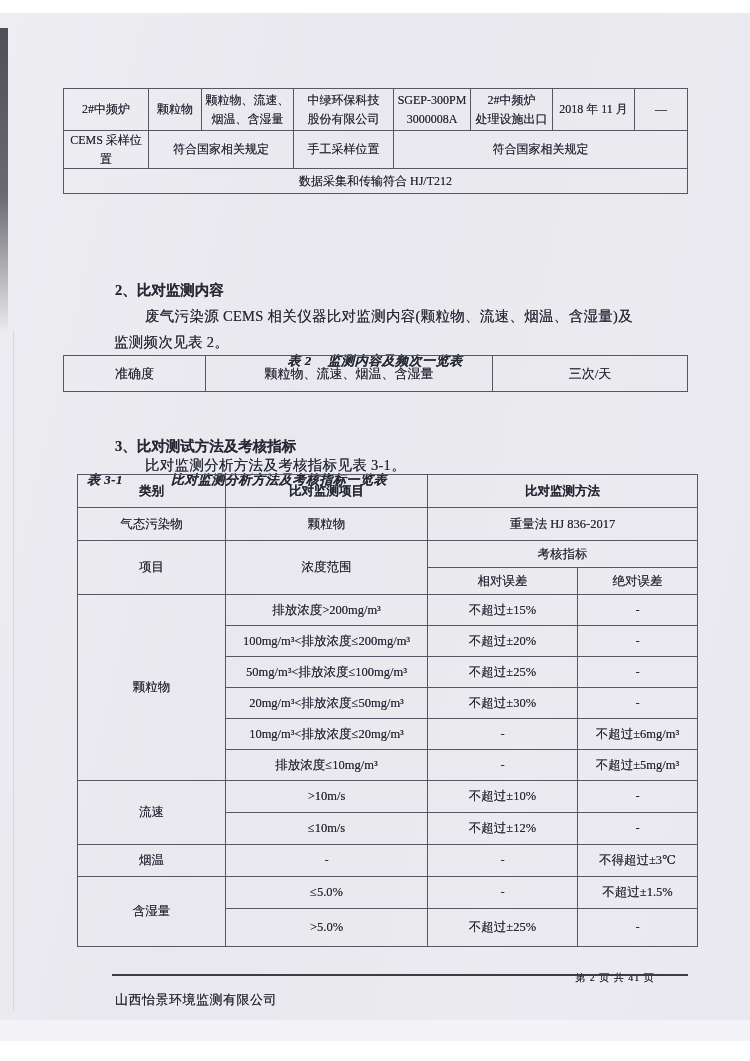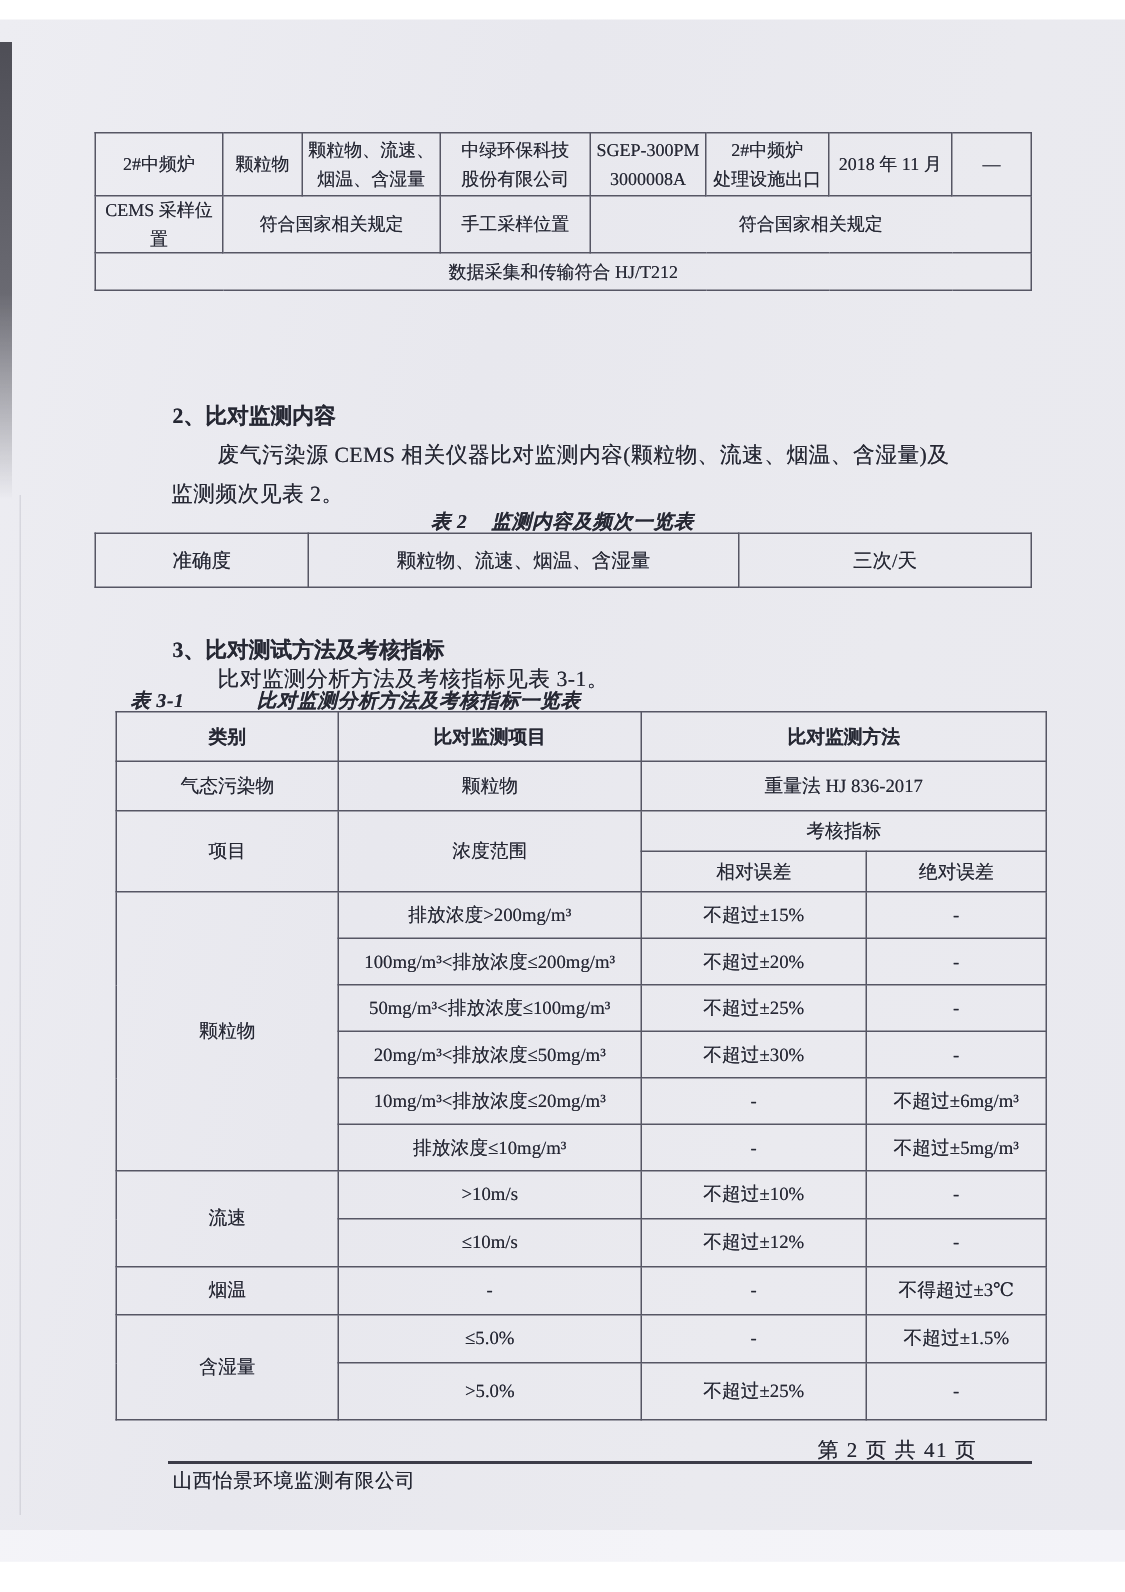--- a/index.html
+++ b/index.html
@@ -18,37 +18,37 @@
     filter:blur(.5px);
   }
   .fold-line{
     position:absolute;left:13px;top:330px;width:1px;height:680px;
     background:rgba(140,140,155,.22);
   }
   .bottom-band{
     position:absolute;left:0;top:1020px;width:750px;height:21px;
     background:rgba(252,252,255,.55);
   }
-  .txt{position:absolute;text-shadow:0 0 .35px rgba(40,42,62,.75);}
+  .txt{position:absolute;text-shadow:0 0 .35px rgba(40,42,62,.75);margin-top:13px;}
   .bold{font-weight:700;}
   table{border-collapse:collapse;table-layout:fixed;position:absolute;
         text-shadow:0 0 .35px rgba(40,42,62,.7);}
   td{border:1px solid #565664;text-align:center;vertical-align:middle;
      padding:0 2px;overflow:hidden;}
   .t1{left:63px;top:88px;width:624px;font-size:12px;padding-left:20px;}
   .t1 td{white-space:pre-line;line-height:1.55;}
   .t2{left:63px;top:355px;width:624px;font-size:13px;}
   .t3{left:77px;top:474px;width:620px;font-size:12.5px;}
   .cap{letter-spacing:.5px;font-style:italic;}
   .head2{font-size:14.5px;}
   .para{font-size:14.5px;letter-spacing:.3px;}
   .footer-rule{position:absolute;left:112px;top:974px;width:576px;height:2px;
     background:#3c3c48;}
   .footer-co{left:115px;top:978px;font-size:13px;letter-spacing:.5px;}
-  .footer-page{left:545px;top:958px;width:140px;text-align:left;font-size:14px;
+  .footer-page{left:545px;top:958px;width:140px;text-align:center;font-size:10px;
     letter-spacing:1px;}
 </style>
 </head>
 <body>
 
 <div class="paper"></div>
 <div class="left-shadow"></div>
 <div class="fold-line"></div>
 <div class="bottom-band"></div>
 

